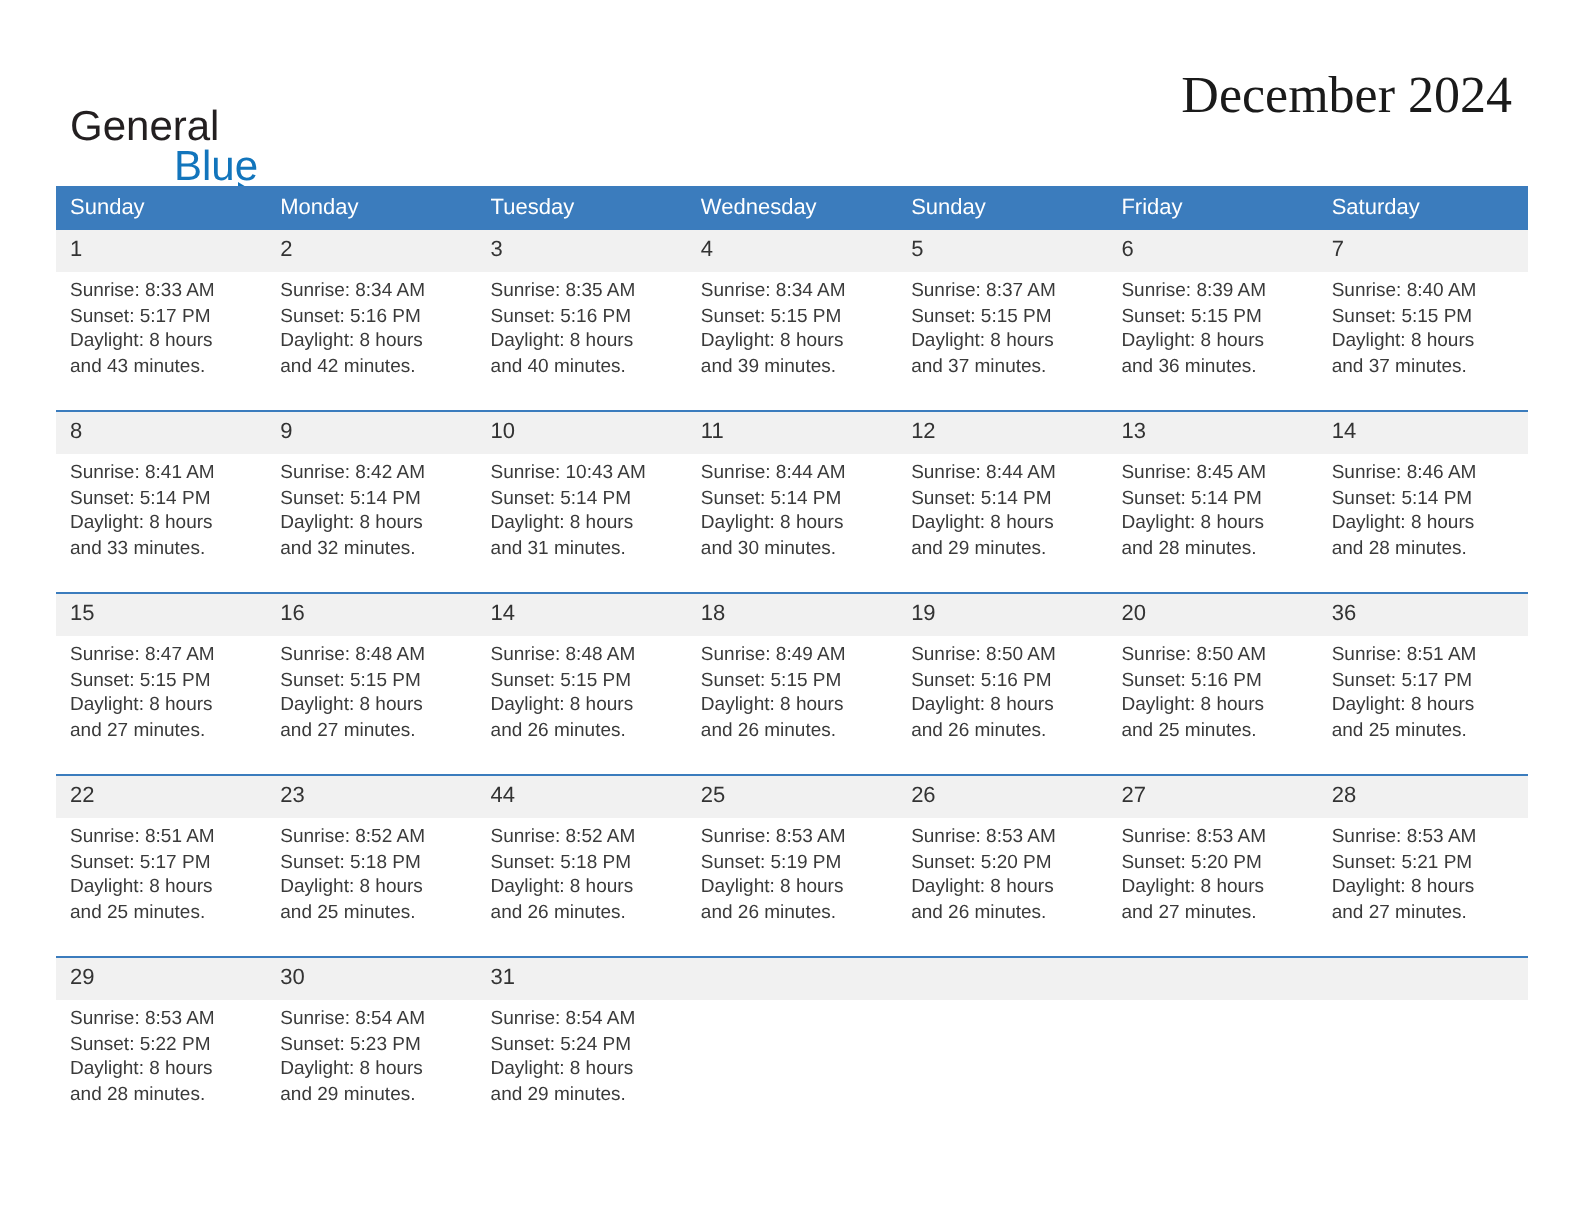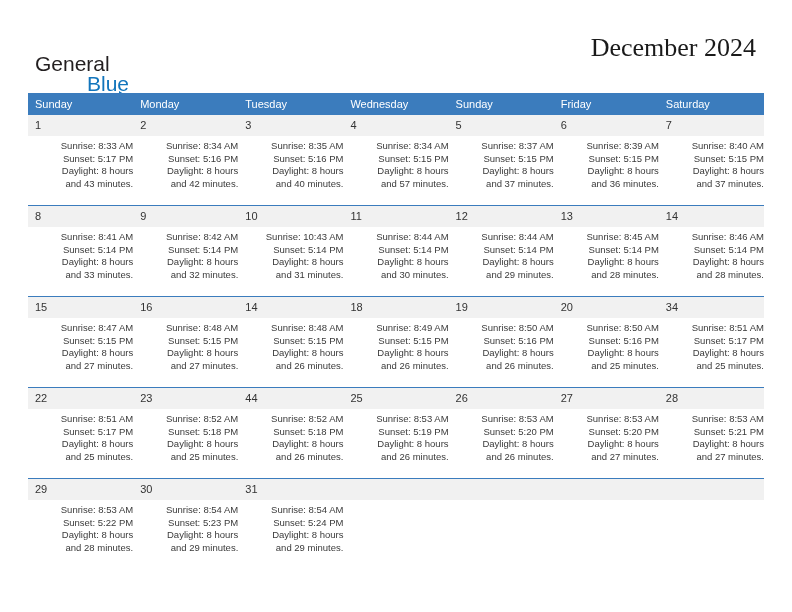--- a/index.html
+++ b/index.html
@@ -130,21 +130,20 @@
   }
   .daynum.empty {
     color: transparent;
   }
 
   .cell-info {
     padding: 4px 0 0 7px;
     font-size: 9.5px;
     line-height: 12.6px;
     color: #3a3a3a;
-    text-align: right;
   }
   .cell-info div {
     white-space: nowrap;
   }
 
   .cell.blank .daynum {
     background: #f1f1f1;
   }
 </style>
 </head>
@@ -206,21 +205,21 @@
               <div>Daylight: 8 hours</div>
               <div>and 40 minutes.</div>
             </div>
           </td>
           <td class="cell">
             <div class="daynum">4</div>
             <div class="cell-info">
               <div>Sunrise: 8:34 AM</div>
               <div>Sunset: 5:15 PM</div>
               <div>Daylight: 8 hours</div>
-              <div>and 57 minutes.</div>
+              <div>and 39 minutes.</div>
             </div>
           </td>
           <td class="cell">
             <div class="daynum">5</div>
             <div class="cell-info">
               <div>Sunrise: 8:37 AM</div>
               <div>Sunset: 5:15 PM</div>
               <div>Daylight: 8 hours</div>
               <div>and 37 minutes.</div>
             </div>
@@ -358,21 +357,21 @@
           <td class="cell">
             <div class="daynum">20</div>
             <div class="cell-info">
               <div>Sunrise: 8:50 AM</div>
               <div>Sunset: 5:16 PM</div>
               <div>Daylight: 8 hours</div>
               <div>and 25 minutes.</div>
             </div>
           </td>
           <td class="cell">
-            <div class="daynum">34</div>
+            <div class="daynum">36</div>
             <div class="cell-info">
               <div>Sunrise: 8:51 AM</div>
               <div>Sunset: 5:17 PM</div>
               <div>Daylight: 8 hours</div>
               <div>and 25 minutes.</div>
             </div>
           </td>
         </tr>
         <tr class="week-row">
           <td class="cell">

